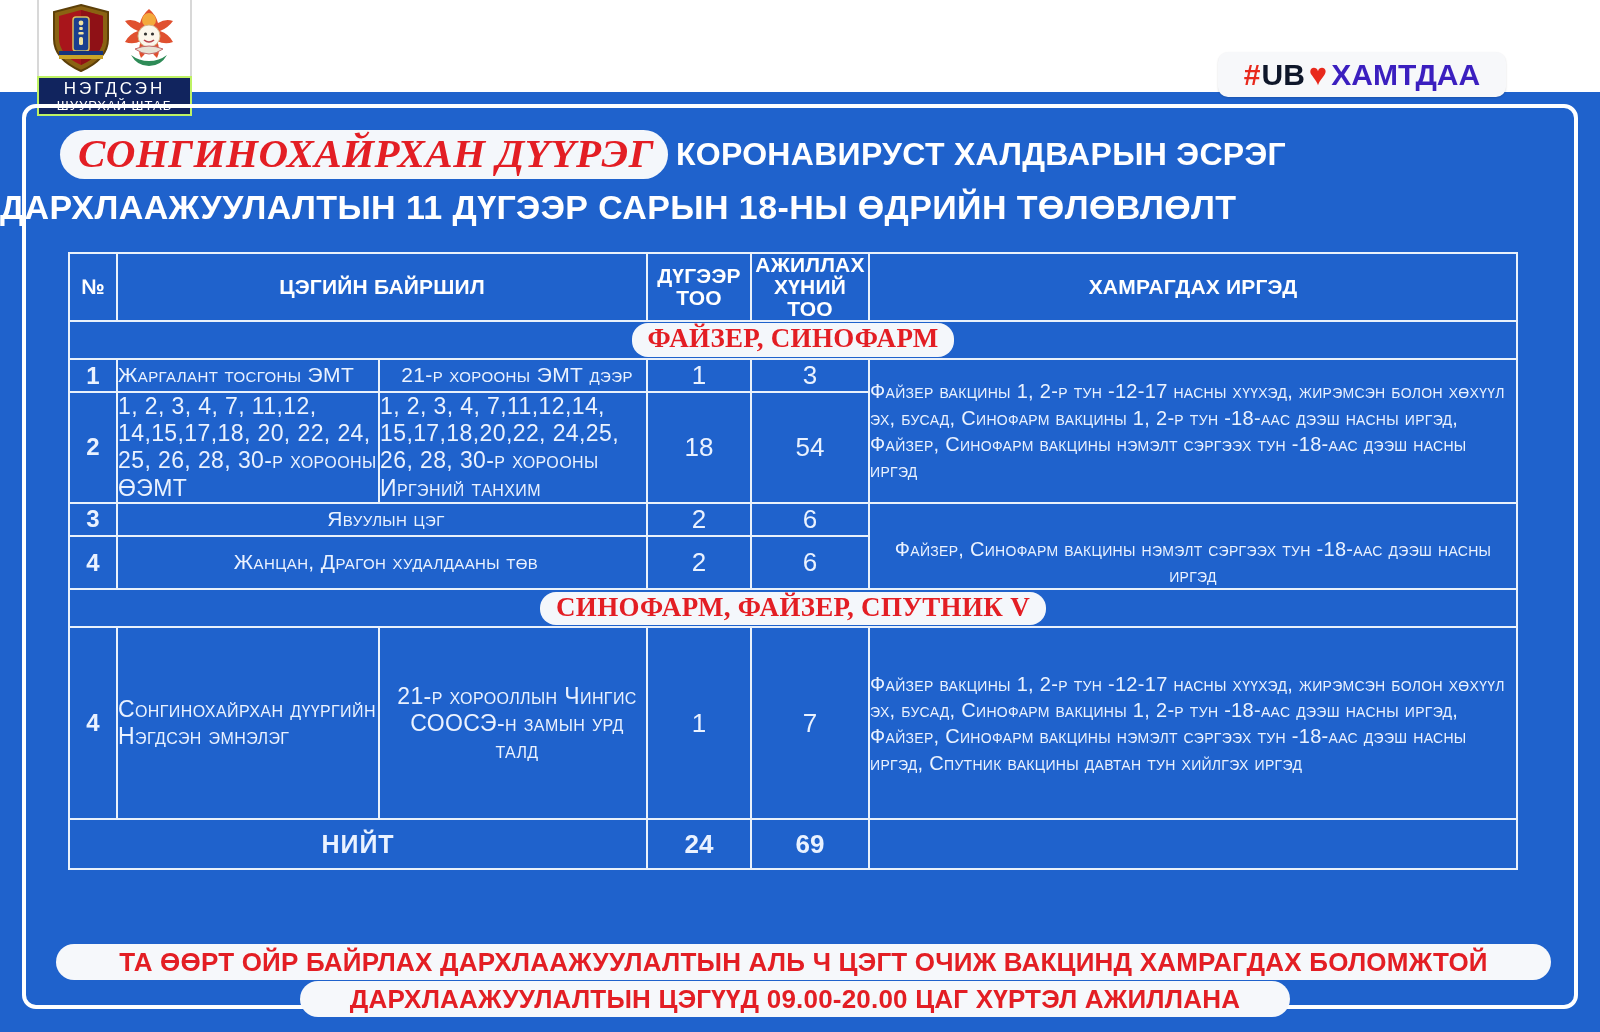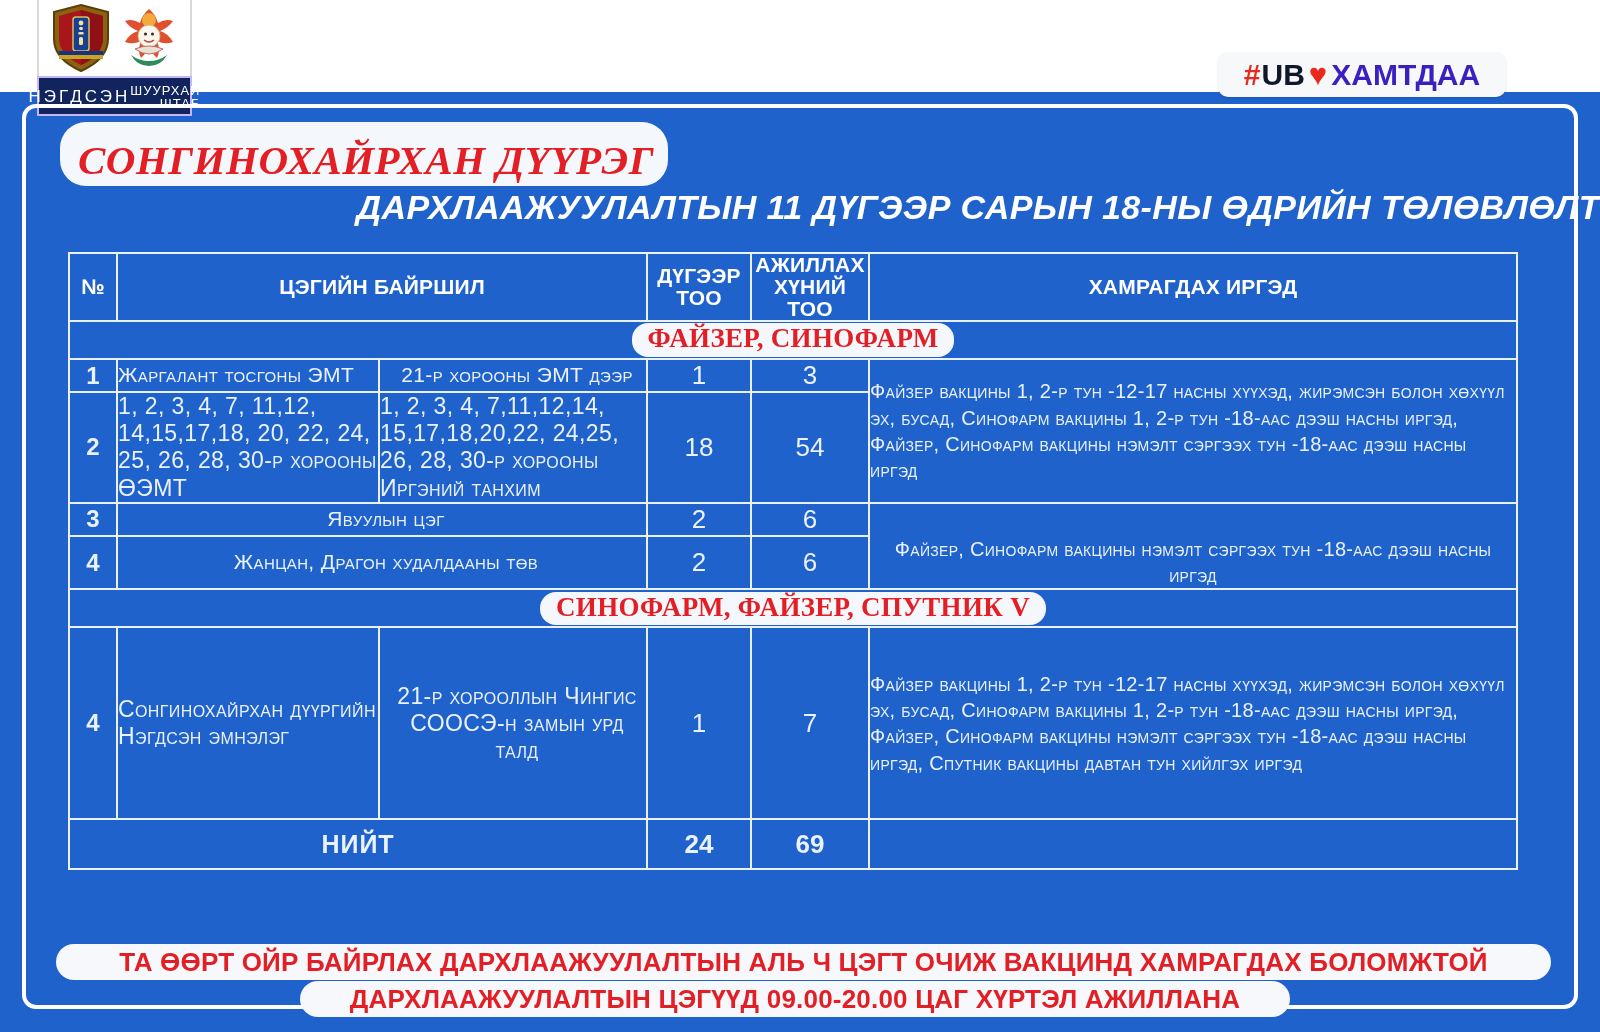--- a/index.html
+++ b/index.html
@@ -17,22 +17,22 @@
   }
   .logo-box{
     position:absolute;left:37px;top:0px;width:155px;height:78px;
     background:#fff;border:2px solid #d8d8d8;border-top:none;
     box-sizing:border-box;display:flex;align-items:center;justify-content:center;gap:6px;
   }
   .emblem{width:62px;height:70px;position:relative;}
   .emblem svg{display:block;}
   .negdsen-plate{
     position:absolute;left:37px;top:76px;width:155px;height:40px;
-    background:#11245e;border:2px solid #c4b5fd;box-sizing:border-box;
-    display:flex;flex-direction:row;align-items:center;justify-content:center;
+    background:#11245e;border:2px solid #bef264;box-sizing:border-box;
+    display:flex;flex-direction:column;align-items:center;justify-content:center;
     color:#ffffff;line-height:1;
   }
   .negdsen-plate .l1{font-size:17px;letter-spacing:3px;font-weight:400;}
   .negdsen-plate .l2{font-size:13px;letter-spacing:1px;margin-top:2px;text-align:right;}
 
   .ub-badge{
     position:absolute;left:1218px;top:52px;width:288px;height:45px;
     background:#f7f8fa;border-radius:10px;
     display:flex;align-items:center;justify-content:center;gap:2px;
     box-shadow:0 1px 2px rgba(0,0,0,.15);
@@ -47,35 +47,35 @@
     position:absolute;left:22px;top:104px;width:1556px;height:905px;
     border:4px solid #ffffff;border-radius:14px;box-sizing:border-box;
   }
 
   
   .title-row{
     position:absolute;left:60px;top:128px;width:1490px;height:52px;
     display:flex;align-items:center;
   }
   .title-red-wrap{
-    background:#f4f7fb;border-radius:26px;padding:18px 14px 5px 18px;
+    background:#f4f7fb;border-radius:26px;padding:3px 14px 5px 18px;
     display:inline-block;
   }
   .title-red{
     color:#e31e24;font-size:41px;font-weight:bold;font-style:italic;
     font-family:"Liberation Serif", serif;letter-spacing:.5px;line-height:1;
     white-space:nowrap;
   }
   .title-white{
     color:#ffffff;font-size:32px;font-weight:bold;margin-left:8px;
     letter-spacing:.3px;white-space:nowrap;
   }
   .title-line2{
-    position:absolute;left:0;top:188px;width:1600px;text-align:right;
-    color:#ffffff;font-size:34px;font-weight:bold;letter-spacing:.4px;font-style:italic;
+    position:absolute;left:0;top:188px;width:1600px;text-align:left;
+    color:#ffffff;font-size:34px;font-weight:bold;letter-spacing:.4px;
   }
 
   
   .tbl{
     position:absolute;left:68px;top:252px;width:1448px;
     border-collapse:collapse;table-layout:fixed;
   }
   .tbl td,.tbl th{
     border:2px solid #e9f1fb;color:#eaf2ff;vertical-align:middle;
     background:#1f62cc;padding:0;
@@ -189,20 +189,21 @@
   <span class="heart">♥</span>
   <span class="word">ХАМТДАА</span>
 </div>
 
 <div class="frame"></div>
 
 <div class="title-row">
   <span class="title-red-wrap">
     <span class="title-red">СОНГИНОХАЙРХАН ДҮҮРЭГ</span>
   </span>
+  <span class="title-white">КОРОНАВИРУСТ ХАЛДВАРЫН ЭСРЭГ</span>
 </div>
 <div class="title-line2">ДАРХЛААЖУУЛАЛТЫН 11 ДҮГЭЭР САРЫН 18-НЫ ӨДРИЙН ТӨЛӨВЛӨЛТ</div>
 
 <table class="tbl">
   <colgroup>
     <col class="c-no">
       <col class="c-loc1">
       <col class="c-loc2">
     <col class="c-team">
       <col class="c-ppl">

